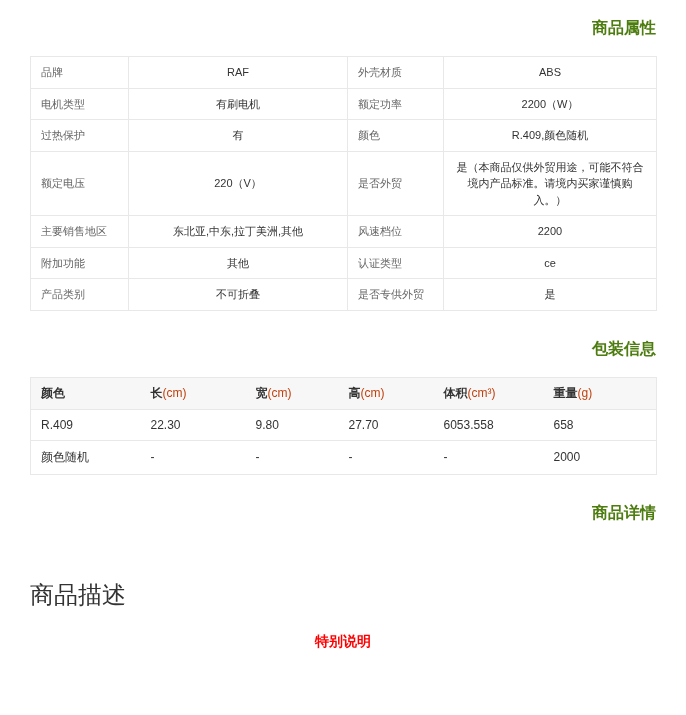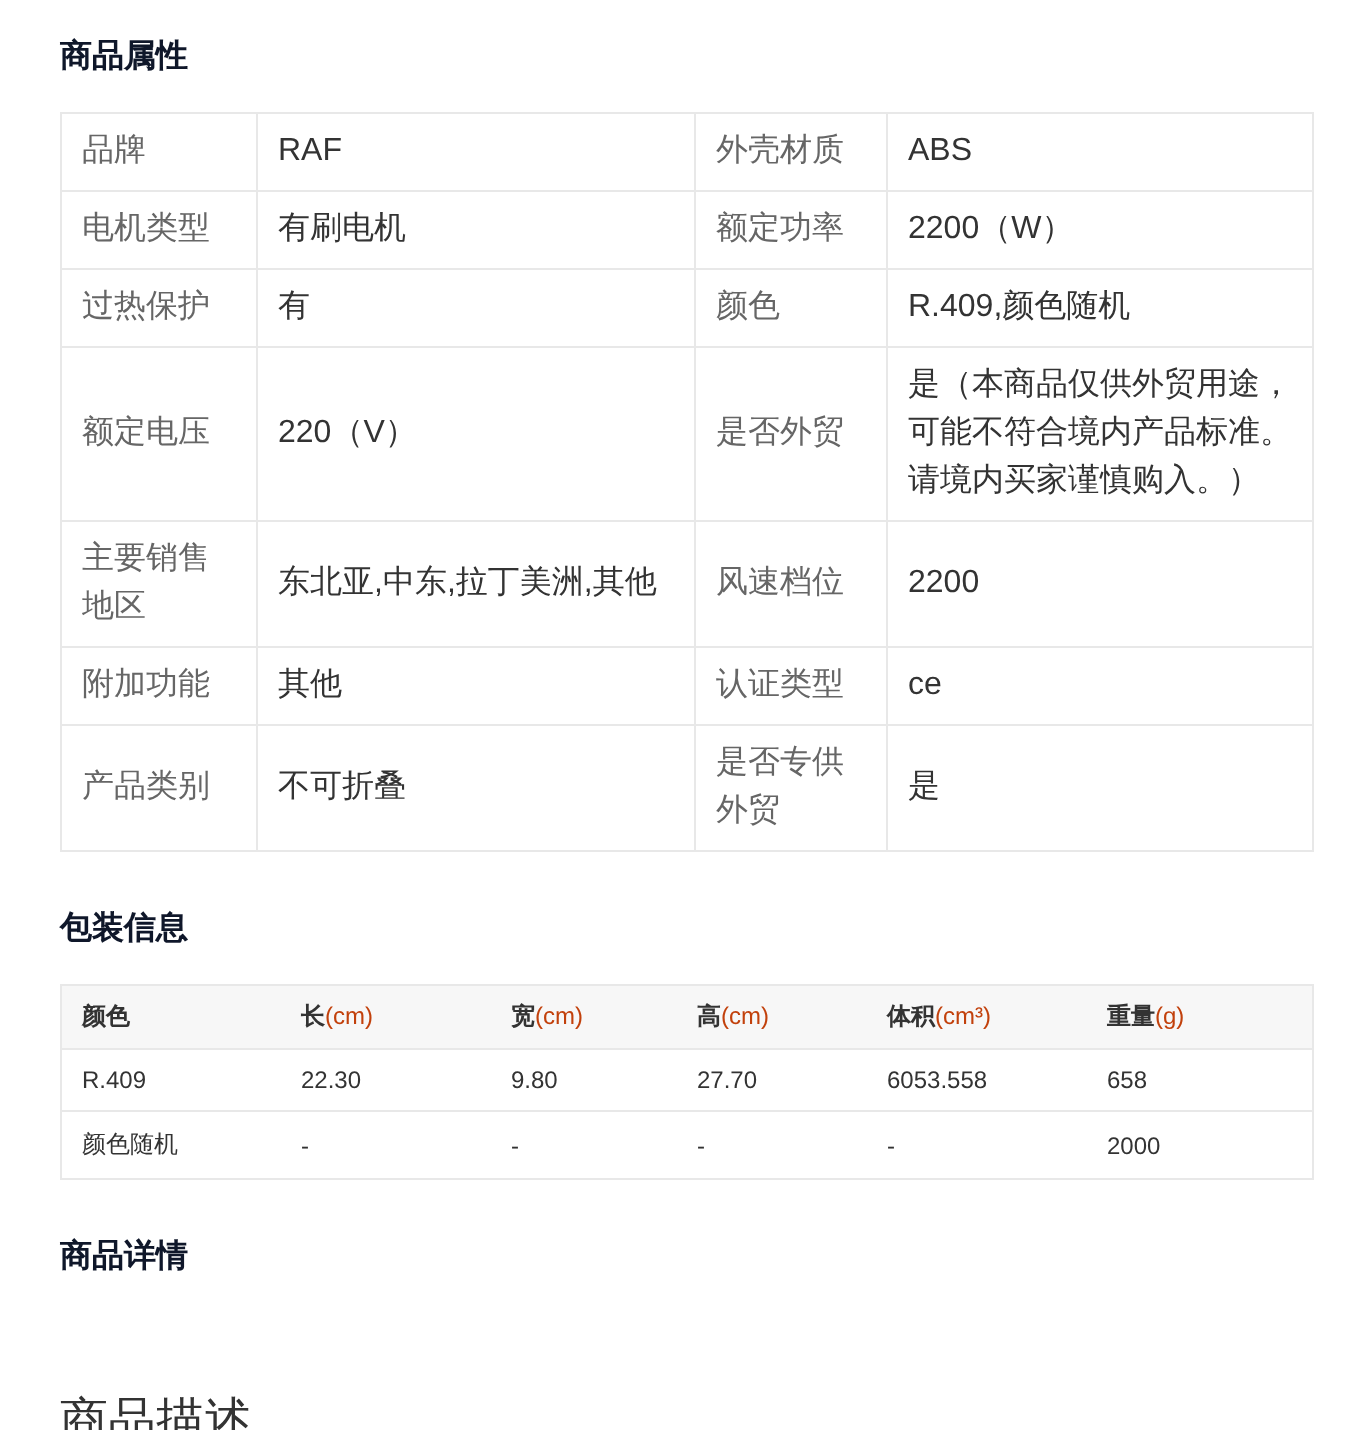--- a/index.html
+++ b/index.html
@@ -9,41 +9,42 @@
     min-height: 715px;
     margin: 0 auto;
     font-family: "Liberation Sans", "DejaVu Sans", sans-serif;
     color: #333;
   }
   .content { padding: 18px 30px 24px 30px; }
 
   .section-title {
     font-size: 16px;
     font-weight: bold;
-    color: #0f172a;
+    color: #4d7c0f;
     margin-bottom: 17px;
+    text-align: right;
   }
   .section { margin-bottom: 28px; }
 
   
   table.attr-table {
     width: 626px;
     border-collapse: collapse;
     table-layout: fixed;
-    font-size: 16px;
+    font-size: 11px;
   }
   table.attr-table td {
     border: 1px solid #e8e8e8;
     padding: 7px 10px;
     line-height: 1.5;
     vertical-align: middle;
     word-break: break-all;
   }
   td.attr-label { color: #666; background: #fff; }
-  td.attr-value { color: #333; }
+  td.attr-value { color: #333; text-align: center; }
 
   
   table.pack-table {
     width: 626px;
     border-collapse: collapse;
     table-layout: fixed;
     font-size: 12px;
     border: 1px solid #e8e8e8;
   }
   table.pack-table th {

